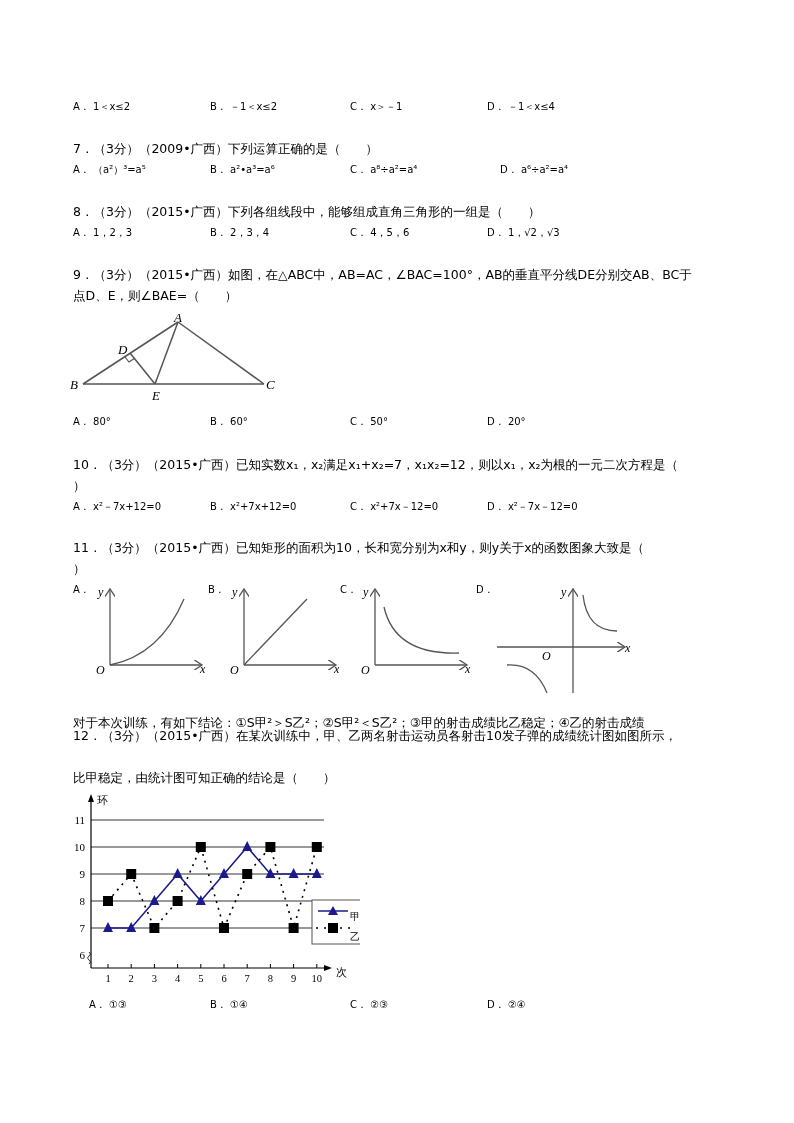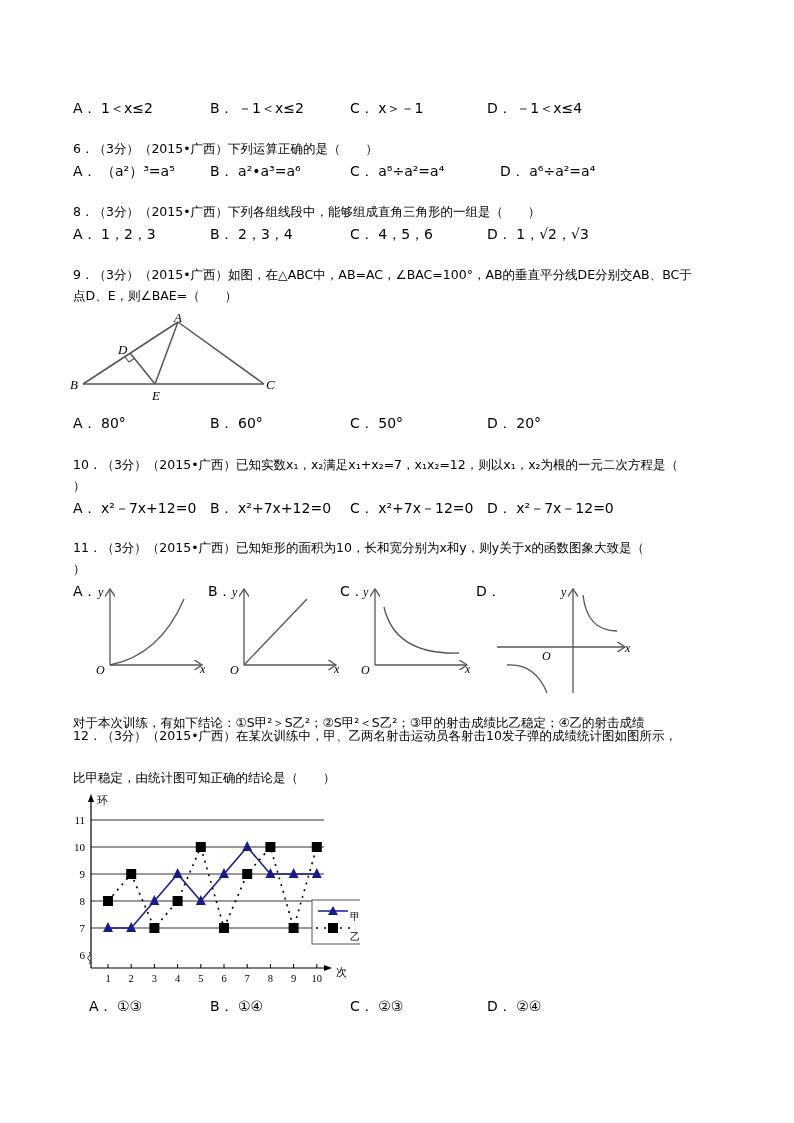--- a/index.html
+++ b/index.html
@@ -1,31 +1,31 @@
 <!DOCTYPE html>
 <html><head>
 <meta charset="utf-8">
 <style>
   html, body { margin: 0; padding: 0; background: #ffffff; }
   body { width: 794px; height: 1123px; position: relative; overflow: hidden;
          font-family: "DejaVu Sans", sans-serif; color: #000; font-size: 12.5px; }
   .abs { position: absolute; white-space: nowrap; }
   .q { position: absolute; left: 73px; width: 650px; line-height: 20px; font-size: 12.5px; }
-  .opt { position: absolute; font-size: 14px; white-space: nowrap; }
+  .opt { position: absolute; font-size: 10px; white-space: nowrap; }
   svg text { font-family: "Liberation Serif", serif; }
 </style>
 </head>
 <body>
 
 <div class="opt" style="left:73px;top:100px">A． 1＜x≤2</div>
 <div class="opt" style="left:210px;top:100px">B． －1＜x≤2</div>
 <div class="opt" style="left:350px;top:100px">C． x＞－1</div>
 <div class="opt" style="left:487px;top:100px">D． －1＜x≤4</div>
 
-<div class="q" style="top:139px">6．（3分）（2015•广西）下列运算正确的是（　　）</div>
+<div class="q" style="top:139px">7．（3分）（2009•广西）下列运算正确的是（　　）</div>
 <div class="opt" style="left:73px;top:163px">A． （a²）³=a⁵</div>
 <div class="opt" style="left:210px;top:163px">B． a²•a³=a⁶</div>
 <div class="opt" style="left:350px;top:163px">C． a⁸÷a²=a⁴</div>
 <div class="opt" style="left:500px;top:163px">D． a⁶÷a²=a⁴</div>
 
 <div class="q" style="top:202px">8．（3分）（2015•广西）下列各组线段中，能够组成直角三角形的一组是（　　）</div>
 <div class="opt" style="left:73px;top:226px">A． 1，2，3</div>
 <div class="opt" style="left:210px;top:226px">B． 2，3，4</div>
 <div class="opt" style="left:350px;top:226px">C． 4，5，6</div>
 <div class="opt" style="left:487px;top:226px">D． 1，√2，√3</div>

